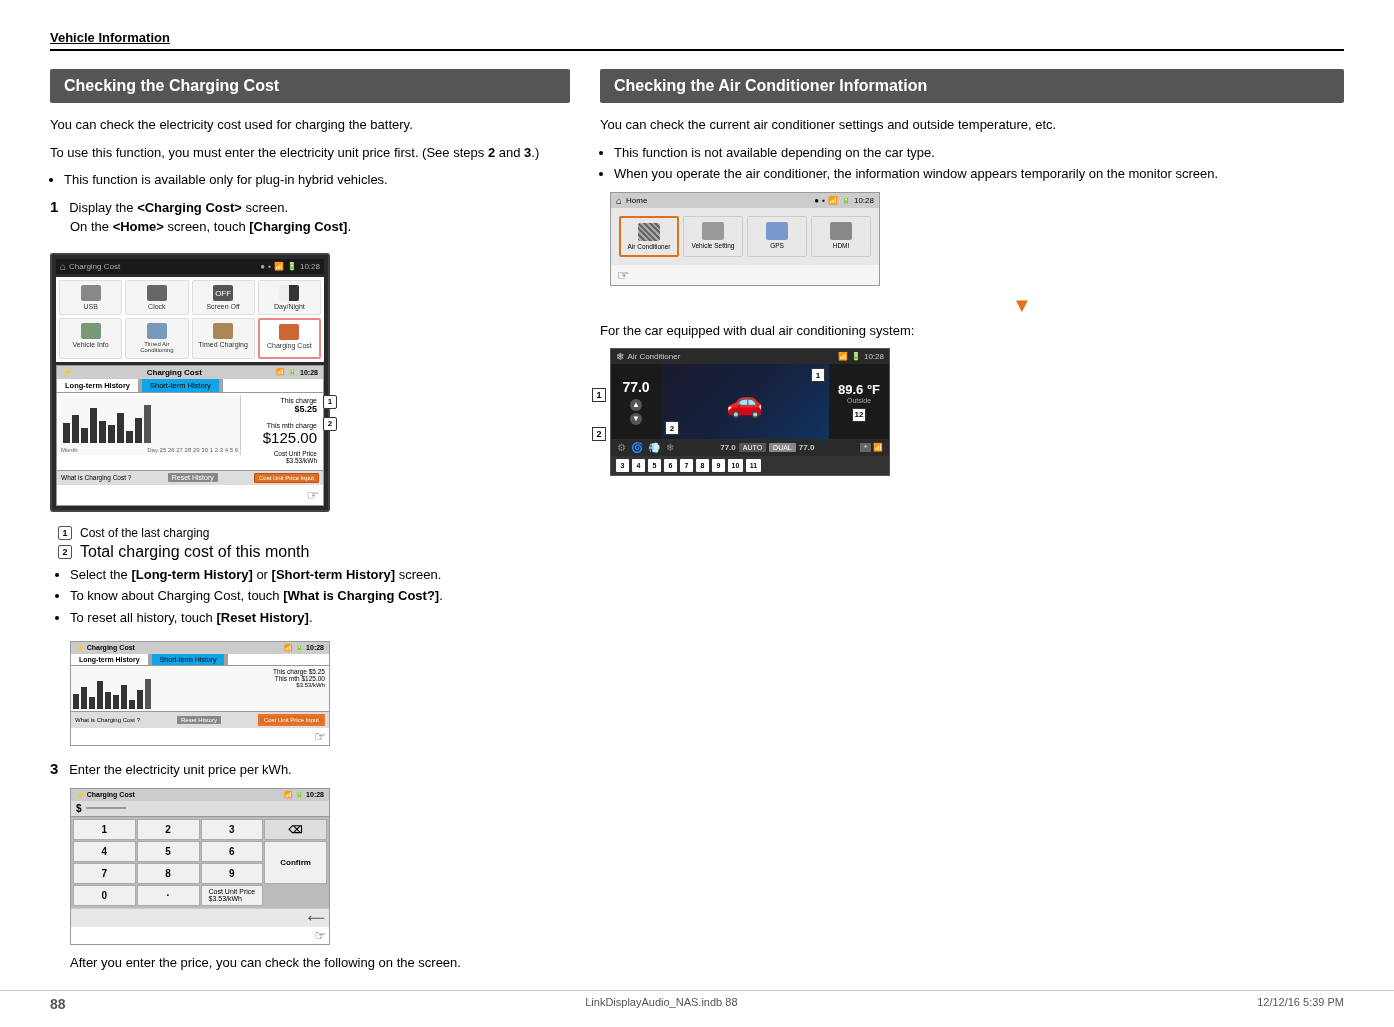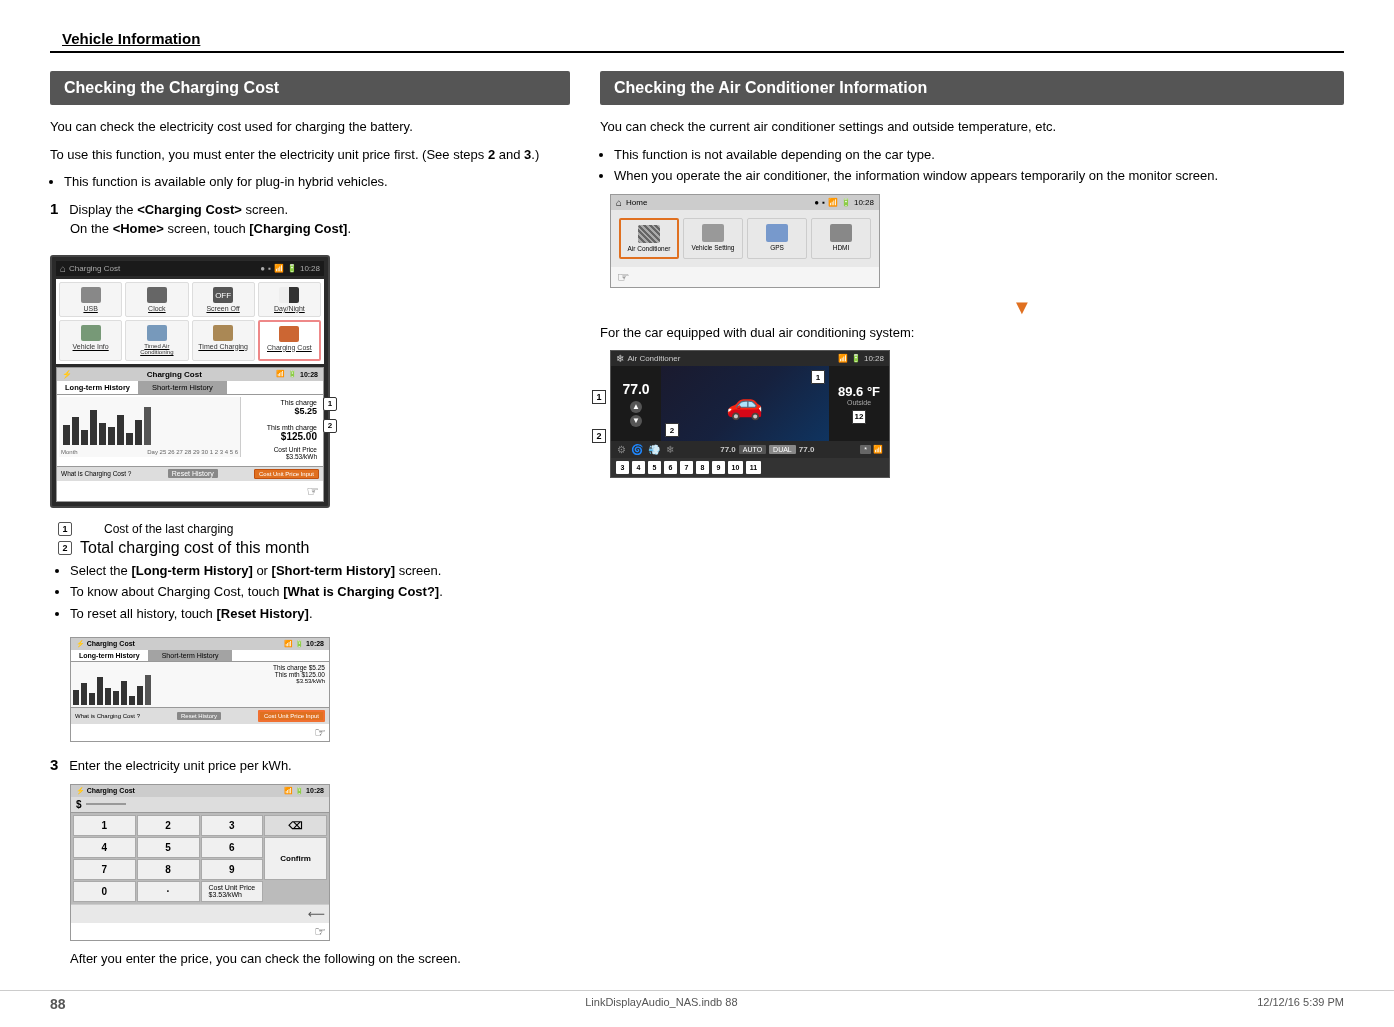--- a/index.html
+++ b/index.html
@@ -18,24 +18,23 @@
       padding: 30px 50px 20px 50px;
       position: relative;
     }
     
     .section-header {
       border-bottom: 2.5px solid #000;
       padding-bottom: 4px;
       margin-bottom: 18px;
     }
     .section-header h2 {
-      font-size: 15px;
+      font-size: 13px;
       font-weight: bold;
       text-decoration: underline;
-      margin-left: 12px;
     }
     
     .columns {
       display: flex;
       gap: 30px;
     }
     .left-col {
       width: 520px;
       flex-shrink: 0;
     }
@@ -144,28 +143,28 @@
       font-size: 8px;
       font-weight: bold;
     }
     .cc-tabs {
       display: flex;
       border-bottom: 1px solid #999;
     }
     .cc-tab {
       padding: 2px 8px;
       font-size: 7.5px;
-      border-right: 6px solid #a3a3a3;
+      border-right: 4px solid #a3a3a3;
     }
     .cc-tab.active {
       background: #fff;
       font-weight: bold;
     }
     .cc-tab.inactive {
-      background: #a3a3a3;
+      background: #0ea5e9;
     }
     .cc-body {
       display: flex;
       padding: 2px;
     }
     .cc-chart-area {
       flex: 1;
       height: 55px;
       background: #f8f8f8;
       position: relative;
@@ -389,21 +388,21 @@
                 <span style="font-size:8px;">Charging Cost</span>
               </div>
               <div style="display:flex;align-items:center;gap:3px;">
                 <span>●</span>
                   <span>▪</span>
                   <span>📶</span>
                   <span>🔋</span>
                 <span>10:28</span>
               </div>
             </div>
-            <div class="home-grid" style="grid-template-columns: repeat(4, 1fr); text-decoration: underline;">
+            <div class="home-grid" style="grid-template-columns: repeat(4, 1fr);">
 
               <div class="home-grid-item">
                 <div class="home-grid-icon" style="background:#888;"></div>
                 <span style="font-size:7px;">USB</span>
               </div>
               <div class="home-grid-item">
                 <div class="home-grid-icon" style="background:#666;"></div>
                 <span style="font-size:7px;">Clock</span>
               </div>
               <div class="home-grid-item">
@@ -470,21 +469,21 @@
                   </div>
                 </div>
                 <div class="cc-info-area" style="position:relative;">
                   <div class="cc-info-line" style="font-size:7px; text-align:right;">
                     <span>This charge</span><br>
                     <span style="font-size:9px;font-weight:bold;">$5.25</span>
                     <span class="annotation-num" style="position:absolute;right:-16px;top:0;font-size:8px;border:1.5px solid #333;">1</span>
                   </div>
                   <div class="cc-info-line" style="font-size:7px; text-align:right;margin-top:8px;">
                     <span>This mth charge</span><br>
-                    <span style="font-size:10px;font-weight:bold;">$125.00</span>
+                    <span style="font-size:15px;font-weight:normal;">$125.00</span>
                     <span class="annotation-num" style="position:absolute;right:-16px;top:22px;font-size:8px;border:1.5px solid #333;">2</span>
                   </div>
                   <div class="cc-info-line" style="font-size:6.5px; text-align:right;margin-top:4px;">
                     <span>Cost Unit Price</span><br>
                     <span>$3.53/kWh</span>
                   </div>
                 </div>
               </div>
               <div class="cc-bottom-bar">
                 <span style="cursor:pointer;font-size:6.5px;">What is Charging Cost ?</span>
@@ -492,21 +491,21 @@
                 <span class="cc-bottom-btn orange" style="cursor:pointer;font-size:6px;">Cost Unit Price Input</span>
               </div>
               <div style="text-align:right;padding:2px 4px;font-size:14px;color:#555;">☞</div>
             </div>
           </div>
         </div>
 
         <div style="margin: 6px 0 4px 8px;">
           <div style="display:flex;align-items:center;gap:4px;margin-bottom:3px;">
             <span class="num-badge">1</span>
-            <span style="font-size:12px;margin-left:24px;">Cost of the last charging</span>
+            <span style="font-size:12px;">Cost of the last charging</span>
           </div>
           <div style="display:flex;align-items:center;gap:4px;">
             <span class="num-badge">2</span>
             <span style="font-size:16px;">Total charging cost of this month</span>
           </div>
         </div>
 
         <ul class="bullet-list indent">
           <li>
             <span>Select the </span><span class="bold">[Long-term History]</span><span> or </span><span class="bold">[Short-term History]</span><span> screen.</span>

